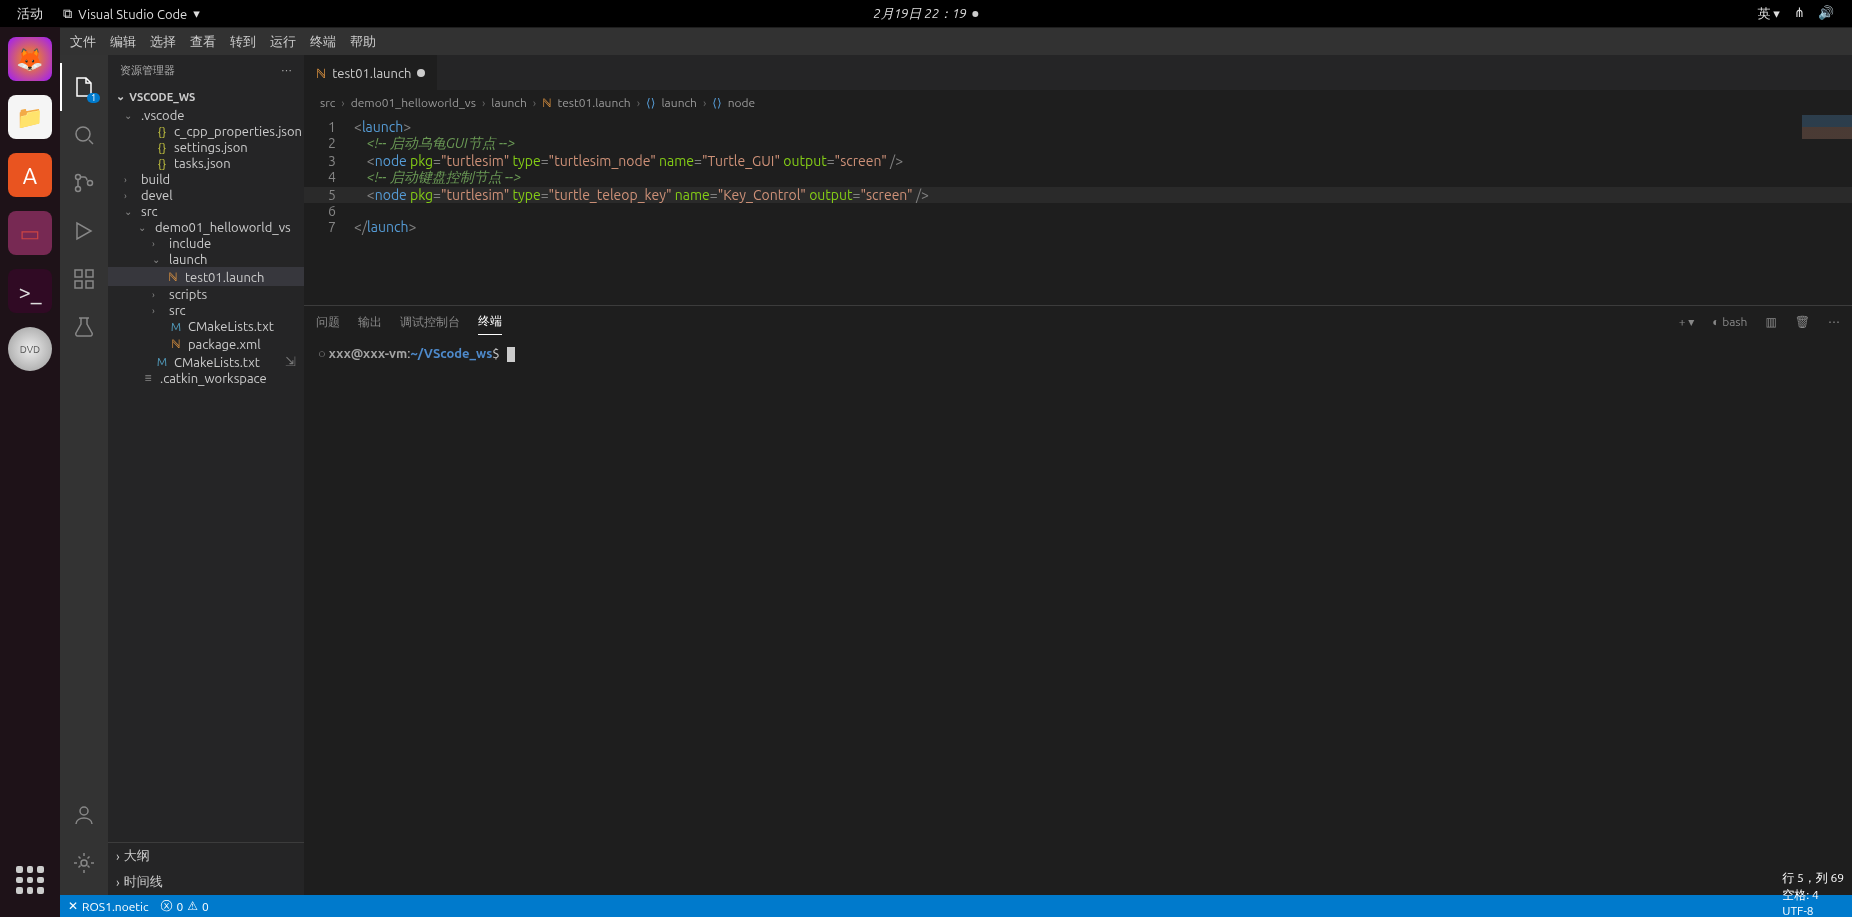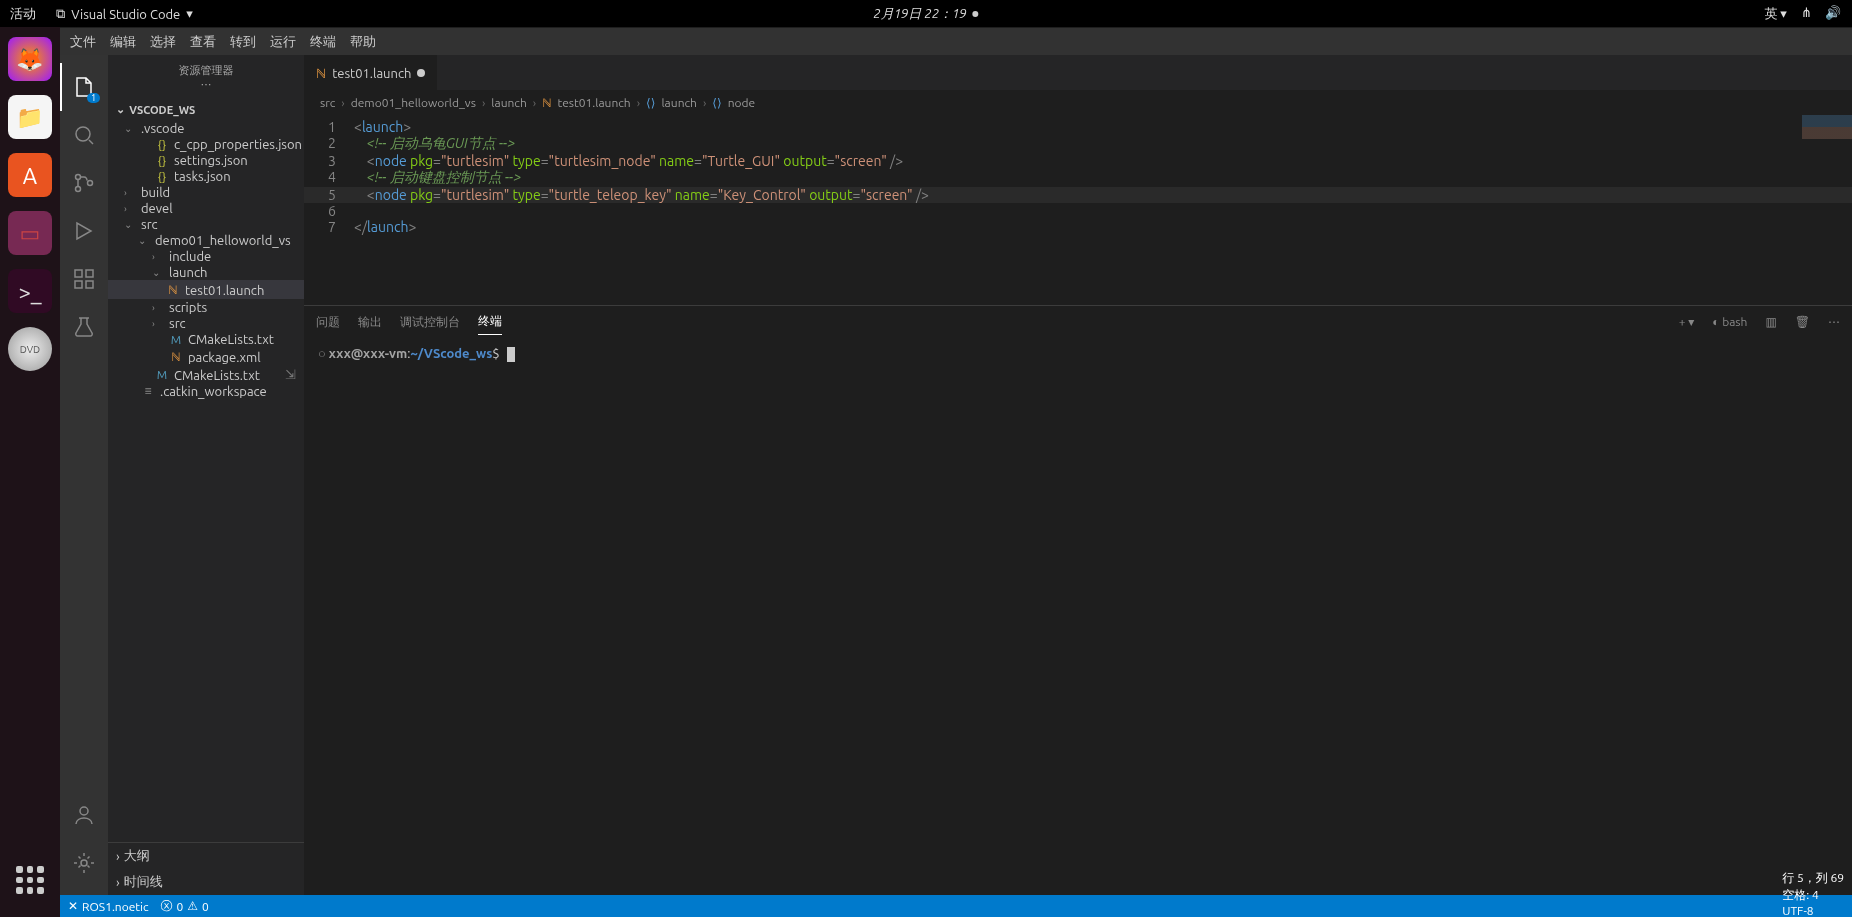--- a/index.html
+++ b/index.html
@@ -1,19 +1,19 @@
 <!DOCTYPE html>
 <html><head>
 <meta charset="utf-8">
 <style>
 * { margin: 0; padding: 0; box-sizing: border-box; font-family: "Ubuntu", -apple-system, sans-serif; }
 body { background: #1e1e1e; color: #ccc; font-size: 13px; overflow: hidden; width: 1852px; height: 917px; position: relative; }
 
 
-.gnome-bar { position: absolute; top: 0; left: 0; right: 0; height: 27px; background: #000; color: #ddd; display: flex; align-items: center; padding: 0 10px; font-size: 13px; }
+.gnome-bar { position: absolute; top: 0; left: 0; right: 0; height: 27px; background: #000; color: #ddd; display: flex; align-items: center; padding: 0 17px; font-size: 13px; }
 .gnome-bar .activities { margin-right: 20px; }
 .gnome-bar .appname { display: flex; align-items: center; gap: 6px; }
 .gnome-bar .center { position: absolute; left: 50%; transform: translateX(-50%); display: flex; align-items: center; gap: 6px; font-style: italic; }
 .gnome-bar .right { margin-left: auto; display: flex; gap: 14px; }
 
 
 .dock { position: absolute; top: 27px; left: 0; width: 60px; bottom: 0; background: rgba(30,10,20,0.6); display: flex; flex-direction: column; align-items: center; padding-top: 10px; gap: 14px; }
 .dock-icon { width: 44px; height: 44px; border-radius: 8px; display: flex; align-items: center; justify-content: center; font-size: 22px; }
 .dock-icon.firefox { background: radial-gradient(circle,#ff9500,#9c1aff); color:#fff;}
 .dock-icon.files { background: #f5f5f5; color:#555;}
@@ -39,21 +39,21 @@
 
 .activitybar { width: 48px; background: #333333; display: flex; flex-direction: column; align-items: center; padding-top: 8px; gap: 0; }
 .activitybar .ab-item { width:48px; height:48px; display:flex; align-items:center; justify-content:center; color:#888; font-size:20px; position:relative; cursor:pointer;}
 .activitybar .ab-item.active { color:#fff; }
 .activitybar .ab-item.active::before { content:""; position:absolute; left:0; top:0; bottom:0; width:2px; background:#fff;}
 .activitybar .ab-item .badge { position:absolute; bottom:8px; right:8px; background:#007acc; color:#fff; border-radius:8px; font-size:9px; padding:0 4px;}
 .activitybar .bottom { margin-top:auto; margin-bottom:8px;}
 
 
 .sidebar { width: 196px; background: #252526; color:#ccc; display:flex; flex-direction:column; font-size:13px;}
-.sidebar-header { padding:8px 12px; display:flex; justify-content:space-between; align-items:center; font-size:11px; color:#aaa;flex-direction:column;}
+.sidebar-header { padding:8px 12px; display:flex; justify-content:space-between; align-items:center; font-size:11px; color:#aaa;}
 .sidebar-section-title { padding:4px 8px; font-weight:bold; font-size:11px; display:flex; align-items:center; gap:4px; cursor:pointer;}
 .tree { flex:1; overflow:auto;}
 .tree-item { display:flex; align-items:center; gap:5px; padding:1px 0; cursor:pointer; white-space:nowrap;}
 .tree-item.active { background:#37373d;}
 .tree-item .icon { width:14px; display:inline-block; text-align:center; font-size:12px;}
 .tree-item .chev { width:12px; color:#888; font-size:10px;}
 .lvl1{padding-left:16px;} .lvl2{padding-left:30px;} .lvl3{padding-left:44px;} .lvl4{padding-left:58px;}
 .icon-json{color:#cbcb41;} .icon-rss{color:#e09541;} .icon-m{color:#519aba;} .icon-pkg{color:#e09541;} .icon-txt{color:#888;}
 .sidebar-footer { border-top:1px solid #3c3c3c;}
 .sidebar-footer .footer-row { padding:4px 8px; display:flex; align-items:center; gap:4px; cursor:pointer;}

